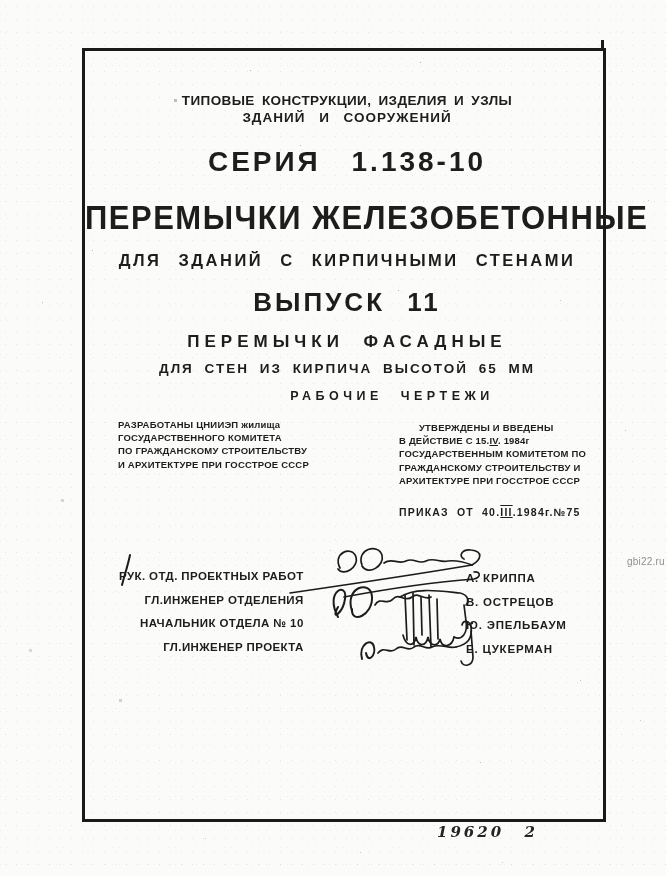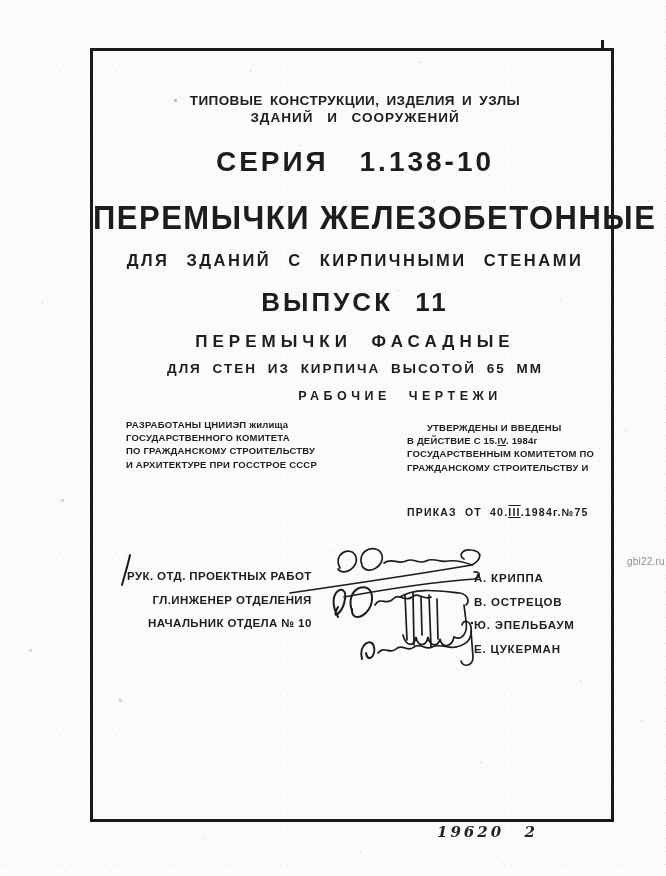--- a/index.html
+++ b/index.html
@@ -41,21 +41,21 @@
       502px 862px 0 0 rgba(80,80,74,.28),
       640px 720px 0 0 rgba(80,80,74,.3),
       42px 302px 0 0 rgba(80,80,74,.35),
       30px 650px 0 1px rgba(80,80,74,.2),
       250px 70px 0 0 rgba(80,80,74,.4),
       398px 290px 0 0 rgba(80,80,74,.45),
       330px 550px 0 0 rgba(80,80,74,.3),
       580px 680px 0 0 rgba(80,80,74,.3);
   }
   .doc-frame{
-    position:absolute;left:90px;top:48px;width:524px;height:774px;
+    position:absolute;left:82px;top:48px;width:524px;height:774px;
     box-sizing:border-box;
     border:3px solid #1a1a18;
     background:transparent;
   }
   .txt{position:absolute;color:#1d1d1b;font-weight:700;white-space:nowrap;}
   .ctr{left:0;width:524px;text-align:center;}
   .hdr1{top:42px;font-size:13.5px;letter-spacing:0.4px;word-spacing:3px;}
   .hdr2{top:59px;font-size:13.5px;letter-spacing:1px;word-spacing:9px;}
   .series{top:95px;font-size:28px;letter-spacing:3px;word-spacing:20px;}
   .main-title{top:149px;font-size:31px;letter-spacing:1.5px;transform:scaleY(1.05);}
@@ -111,28 +111,30 @@
       <div>ГОСУДАРСТВЕННОГО КОМИТЕТА</div>
       <div>ПО ГРАЖДАНСКОМУ СТРОИТЕЛЬСТВУ</div>
       <div>И АРХИТЕКТУРЕ ПРИ ГОССТРОЕ СССР</div>
     </div>
 
     <div class="block appblock">
       <div class="l1">УТВЕРЖДЕНЫ И ВВЕДЕНЫ</div>
       <div><span>В ДЕЙСТВИЕ С 15.</span><span class="rn-u">IV</span><span>. 1984г</span></div>
       <div>ГОСУДАРСТВЕННЫМ КОМИТЕТОМ ПО</div>
       <div>ГРАЖДАНСКОМУ СТРОИТЕЛЬСТВУ И</div>
+      <div>АРХИТЕКТУРЕ ПРИ ГОССТРОЕ СССР</div>
     </div>
 
     <div class="order"><span>ПРИКАЗ ОТ 40.</span><span class="rn-uo">III</span><span>.1984г.№75</span></div>
 
     <div class="sig-roles">
       <div>РУК. ОТД. ПРОЕКТНЫХ РАБОТ</div>
       <div>ГЛ.ИНЖЕНЕР ОТДЕЛЕНИЯ</div>
       <div>НАЧАЛЬНИК ОТДЕЛА № 10</div>
+      <div>ГЛ.ИНЖЕНЕР ПРОЕКТА</div>
     </div>
 
     <div class="sig-names">
       <div>А. КРИППА</div>
       <div>В. ОСТРЕЦОВ</div>
       <div>Ю. ЭПЕЛЬБАУМ</div>
       <div>Е. ЦУКЕРМАН</div>
     </div>
   </div>
 

